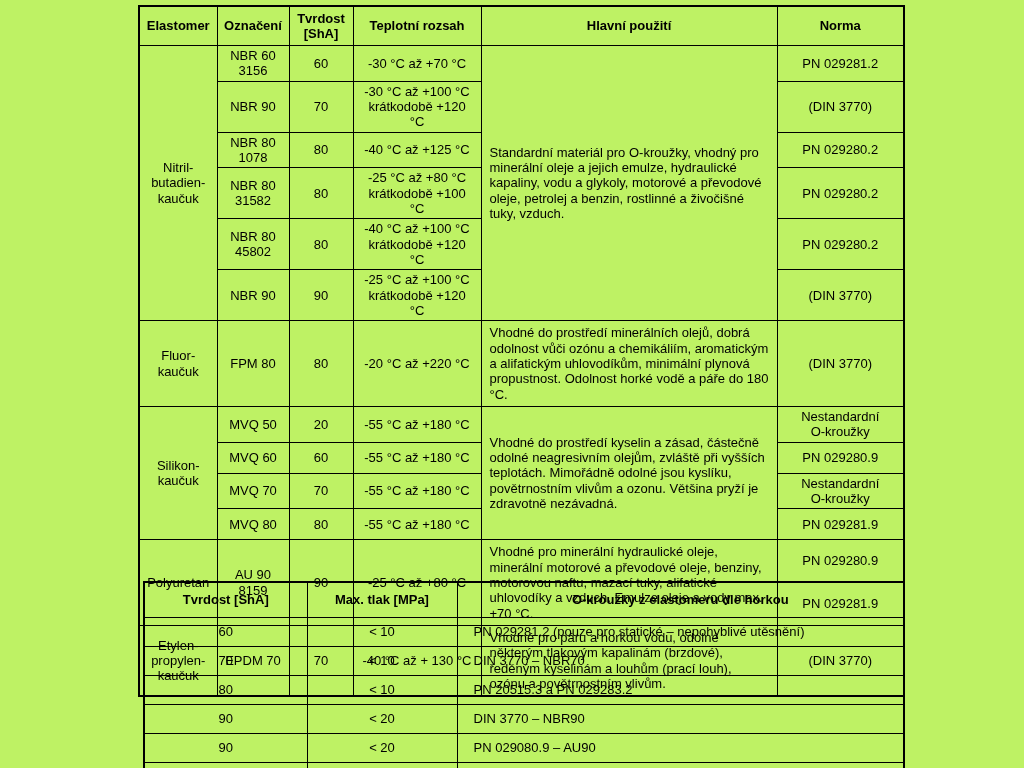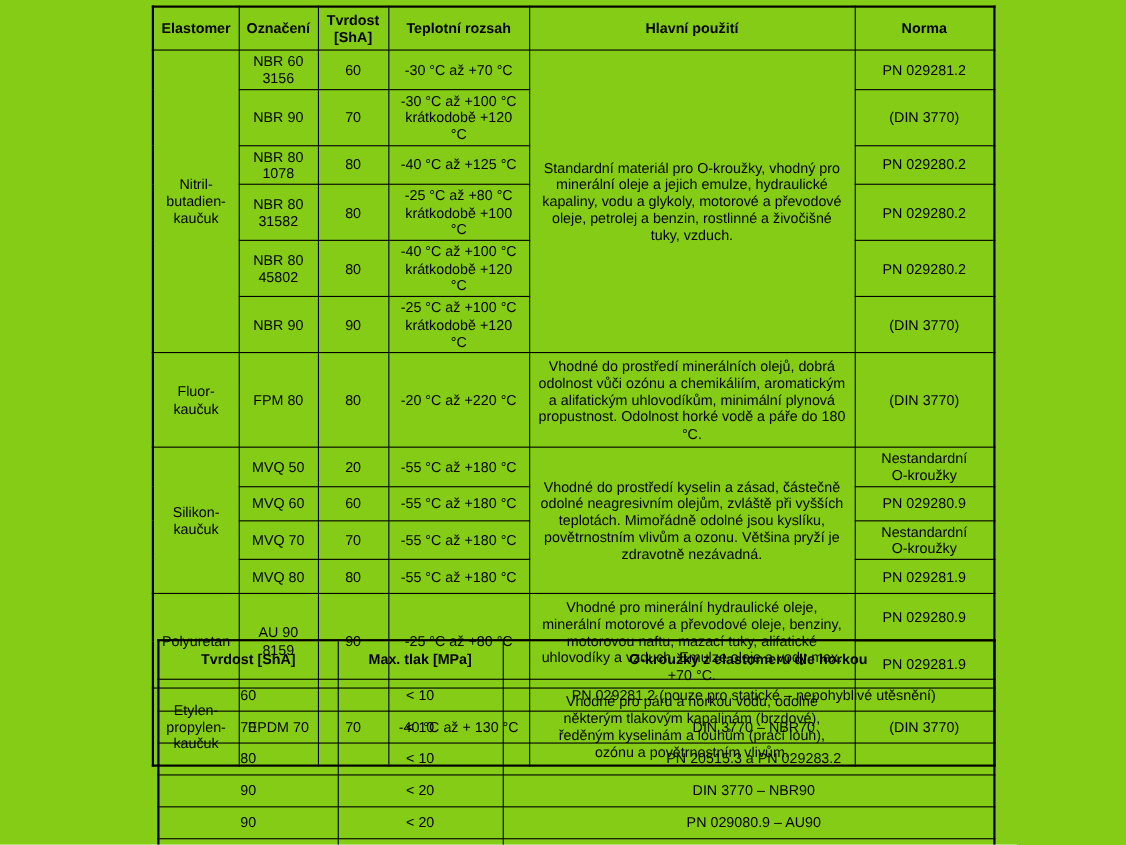--- a/index.html
+++ b/index.html
@@ -1,36 +1,36 @@
 <!DOCTYPE html>
 <html><head>
 <meta charset="utf-8">
 <style>
   html, body { margin: 0; padding: 0; background: #fff; }
   .page {
-    width: 1024px; height: 768px; background: #84cc16; position: relative;
+    width: 1024px; height: 768px; background: #bef264; position: relative;
     font-family: "Liberation Sans", sans-serif; color: #000;
     overflow: hidden;
   }
   table {
     border-collapse: collapse;
     border: 2px solid #000;
     table-layout: fixed;
     font-size: 13px;
   }
   td, th {
     border: 1px solid #000;
     padding: 2px 6px;
     vertical-align: middle;
     line-height: 1.18;
     overflow: hidden;
   }
   th { font-weight: bold; text-align: center; white-space: pre-line; }
   .c { text-align: center; white-space: pre-line; }
-  .l { text-align: center; }
+  .l { text-align: left; }
   .pouziti { padding: 4px 8px; }
   .t1 { position: absolute; left: 138px; top: 5px; width: 767px; }
   .t2 { position: absolute; left: 143px; top: 581px; width: 762px; }
   .t1 th { height: 34px; }
   .t2 th { height: 30px; }
   .t2 td { height: 24px; }
   .t2 .norm { padding-left: 16px; }
 </style>
 </head>
 <body>

